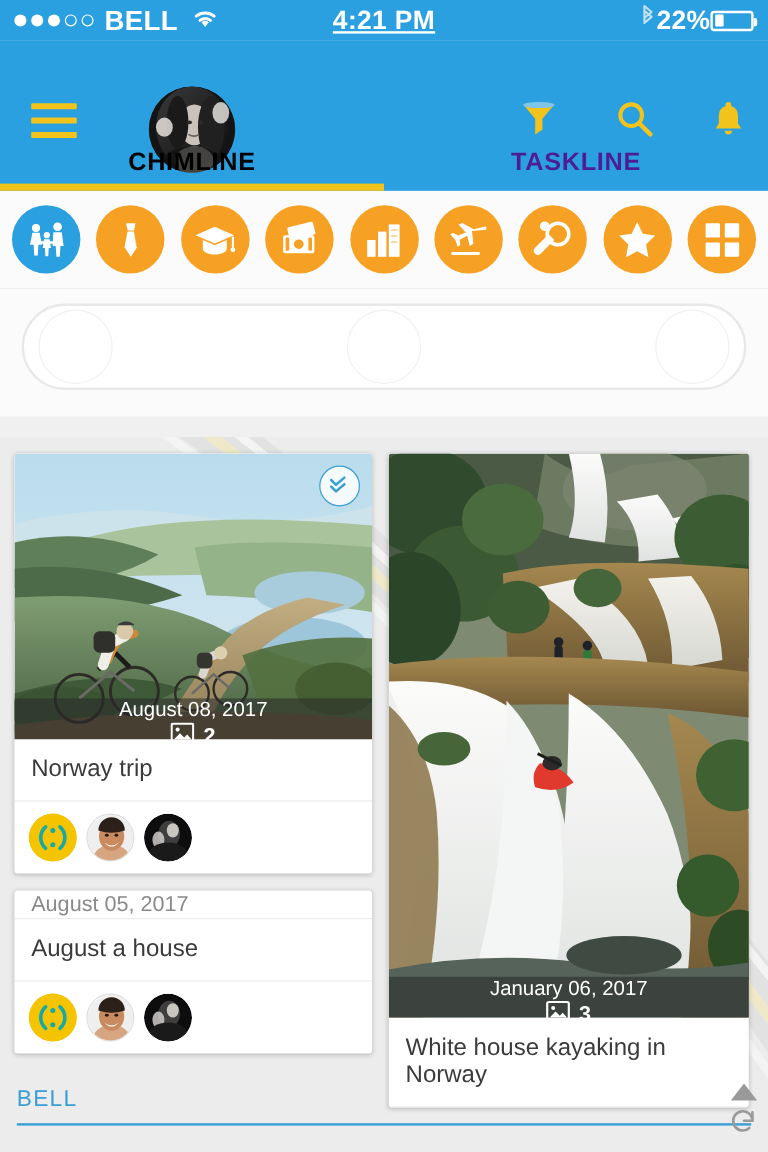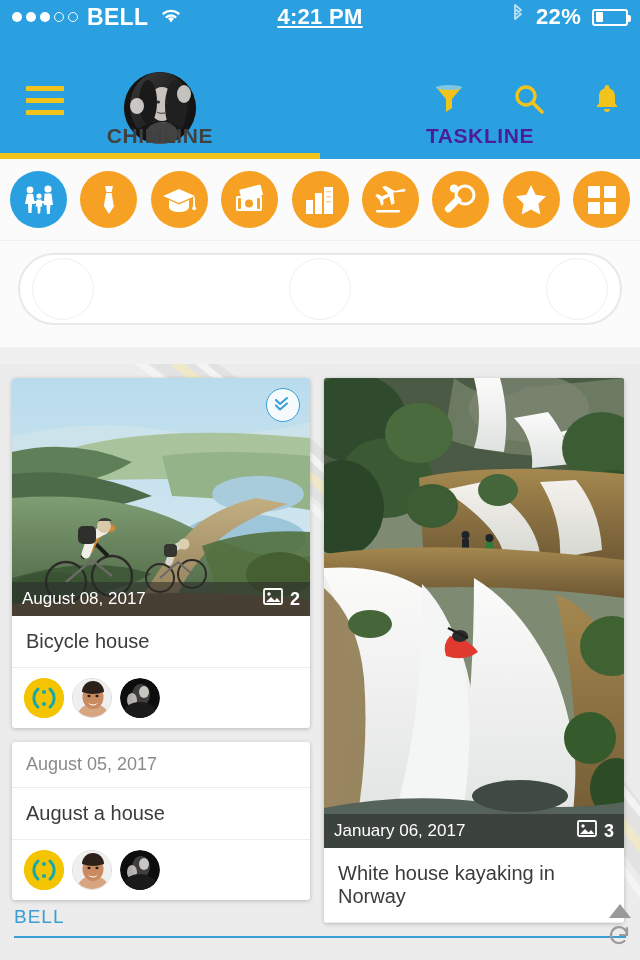--- a/index.html
+++ b/index.html
@@ -22,21 +22,21 @@
   .sb-left{ display:flex; align-items:center; gap:6px; }
   .dots{ display:flex; align-items:center; gap:4px; }
   .dot{ width:10px; height:10px; border-radius:50%; background:#fff; }
   .dot.empty{ background:transparent; border:1.6px solid #fff; }
   .carrier{ font-size:23px; font-weight:bold; margin-left:3px; }
   .wifi{ margin-left:5px; display:inline-block; }
   .sb-center{
     position:absolute; left:0; right:0; text-align:center;
     font-size:22px; font-weight:bold; pointer-events:none;text-decoration:underline;
   }
-  .sb-right{ margin-left:auto; display:flex; align-items:center; gap:11px; }
+  .sb-right{ margin-left:auto; display:flex; align-items:center; gap:0; }
   .battery{
     width:36px; height:17px; border:2px solid #fff; border-radius:3px;
     position:relative; display:inline-block;
   }
   .battery::after{
     content:""; position:absolute; right:-5px; top:4px;
     width:3px; height:7px; background:#fff; border-radius:0 2px 2px 0;
   }
   .battery .fill{ position:absolute; left:1.5px; top:1.5px; bottom:1.5px; width:22%; background:#fff; border-radius:1px; }
 
@@ -52,21 +52,21 @@
   }
   .hdr-icons{ position:absolute; right:18px; top:48px; display:flex; gap:46px; align-items:center; }
   .hdr-icons svg{ display:block; }
 
   .tabs{ position:absolute; left:0; right:0; bottom:0; height:46px; display:flex; }
   .tab{
     flex:1; display:flex; align-items:center; justify-content:center;
     font-size:21px; font-weight:bold; letter-spacing:.6px; cursor:pointer;
     position:relative;
   }
-  .tab.active{ color:#404040; }
+  .tab.active{ color:#000000; }
   .tab.inactive{ color:#4c1d95; }
   .tab.active::after{
     content:""; position:absolute; left:0; right:0; bottom:0; height:6px; background:#f2c31b;
   }
 
   
   .catbar{
     background:#fbfbfb; height:82px; display:flex; align-items:center;
     justify-content:space-between; padding:0 10px;
     border-bottom:1px solid #f0f0f0;
@@ -107,25 +107,25 @@
     background:#fff; border-radius:3px;
     box-shadow:0 1px 4px rgba(0,0,0,.22);
     overflow:hidden; position:relative; cursor:pointer;
   }
   .card-photo{ position:relative; width:100%; display:block; }
   .photo{ width:100%; display:block; }
   .photo-meta{
     position:absolute; left:0; right:0; bottom:0; height:34px;
     background:rgba(40,40,40,.55); color:#fff;
     display:flex; align-items:center; justify-content:space-between;
-    padding:0 10px; font-size:17px;
+    padding:0 10px; font-size:17px;flex-direction:column;
   }
   .photo-count{ display:flex; align-items:center; gap:7px; font-size:18px; font-weight:bold; }
   .card-date{
-    padding:12px 14px; font-size:18px; color:#8a8a8a;
+    padding:1px 14px; font-size:18px; color:#8a8a8a;
     border-bottom:1px solid #ececec;
   }
   .card-title{
     padding:14px 14px; font-size:20px; color:#3b3b3b;
     border-bottom:1px solid #ececec;
   }
   .card-avatars{ padding:10px 12px; display:flex; gap:8px; align-items:center; }
   .av{ width:40px; height:40px; border-radius:50%; overflow:hidden; flex:0 0 auto; }
   .av.logo{ background:#f5c400; display:flex; align-items:center; justify-content:center; }
   .av.ring{ border:1.5px solid #ddd; }
@@ -466,21 +466,21 @@
                     <rect x="1" y="1" width="18" height="15" rx="1.4" fill="none" stroke="#fff" stroke-width="1.8"></rect>
                     <circle cx="6" cy="6" r="1.7" fill="#fff"></circle>
                     <path d="M3 14l5-5 3.5 3.5L14 10l3.5 4z" fill="#fff"></path>
                   </svg>
                 </span>
                 <span>2</span>
               </span>
             </div>
           </div>
 
-          <div class="card-title">Bicycle house</div>
+          <div class="card-title">Norway trip</div>
 
           <div class="card-avatars">
             <span class="av logo">
               <svg width="40" height="40" viewBox="0 0 40 40">
                 <circle cx="20" cy="20" r="20" fill="#f5c400"></circle>
                 <path d="M14 11a12 12 0 0 0 0 18" stroke="#17a8a8" stroke-width="3" fill="none" stroke-linecap="round"></path>
                 <path d="M26 11a12 12 0 0 1 0 18" stroke="#17a8a8" stroke-width="3" fill="none" stroke-linecap="round"></path>
                 <circle cx="20" cy="14" r="2.1" fill="#17a8a8"></circle>
                 <circle cx="20" cy="26" r="2.1" fill="#17a8a8"></circle>
               </svg>

